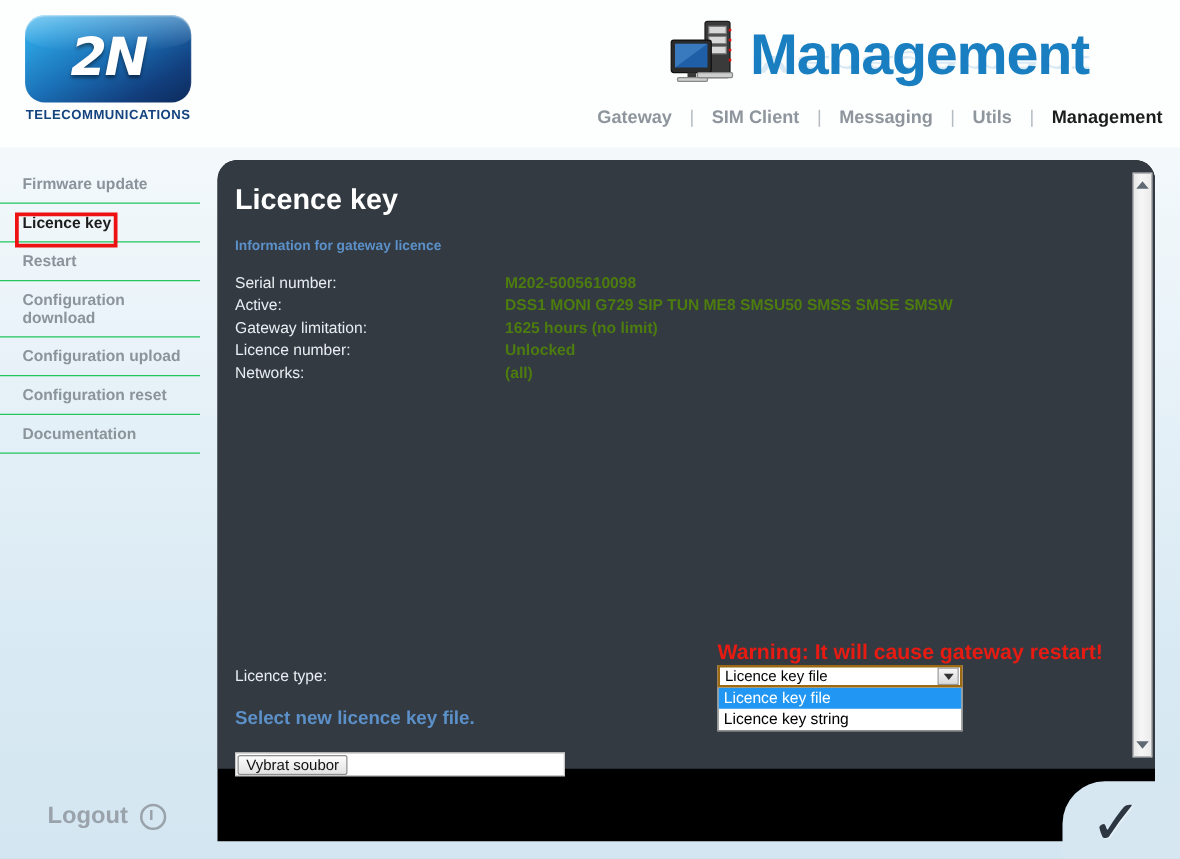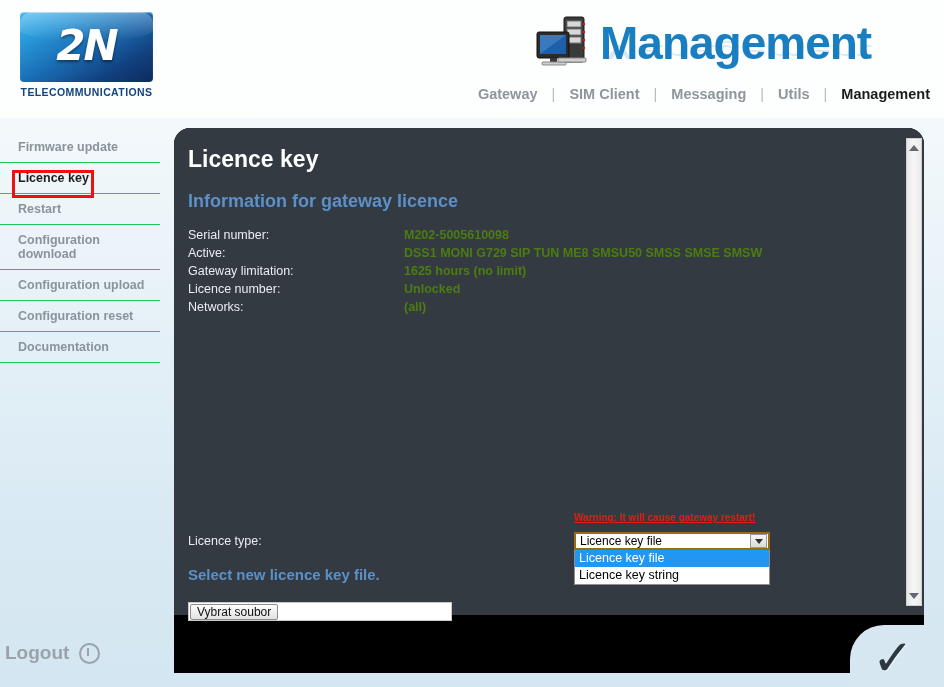--- a/index.html
+++ b/index.html
@@ -20,21 +20,21 @@
     position: relative;
     height: 118px;
     background: #fdfefe;
   }
   .logo {
     position: absolute;
     left: 20px;
     top: 12px;
     width: 133px;
     height: 70px;
-    border-radius: 4px;
+    border-radius: 16px;
     background: linear-gradient(150deg, #46b8ef 0%, #2a9ede 18%, #1a6fb5 48%, #123f7e 78%, #0d2b5c 100%);
     box-shadow: inset 0 1px 1px rgba(255,255,255,.5);
     overflow: hidden;
   }
   .logo-glare {
     position: absolute;
     left: 0; top: 0; right: 0; height: 42%;
     background: linear-gradient(to bottom, rgba(255,255,255,.30), rgba(255,255,255,0));
     border-radius: 12px 12px 40% 40%;
   }
@@ -136,21 +136,21 @@
     width: 82px;
     height: 28px;
     border: 3px solid #ee1111;
     box-sizing: border-box;
     pointer-events: none;
   }
 
   
   .logout {
     position: absolute;
-    left: 5px;
+    left: 38px;
     top: 642px;
     display: flex;
     align-items: center;
     gap: 10px;
     font-size: 19px;
     font-weight: bold;
     color: #9aa3ab;
     cursor: pointer;
   }
   .logout-icon {
@@ -191,21 +191,21 @@
     bottom: 0;
     padding: 18px 0 0 14px;
   }
   .panel-title {
     font-size: 23px;
     font-weight: bold;
     color: #ffffff;
     margin: 0 0 18px 0;
   }
   .sub-head {
-    font-size: 18px;
+    font-size: 11px;
     font-weight: bold;
     color: #5b90c8;
     margin: 0 0 14px 0;
   }
   .sub-head.second { margin-top: 28px; margin-bottom: 6px; }
 
   .info-table { border-collapse: collapse; }
   .info-table td {
     font-size: 12.5px;
     color: #e9edf1;
@@ -213,25 +213,24 @@
     vertical-align: top;
     white-space: nowrap;
   }
   .info-table td.label { width: 216px; }
   .info-table td.value { font-weight: bold; color: #4d7c0f; }
 
   .warning {
     position: absolute;
     left: 400px;
     top: 384px;
-    font-size: 10px;
+    font-size: 17px;
     font-weight: bold;
     color: #e81b12;
     white-space: nowrap;
-    text-decoration: underline;
   }
 
   .form-row {
     position: absolute;
     left: 14px;
     top: 404px;
     width: 600px;
   }
   .form-label {
     position: absolute;

